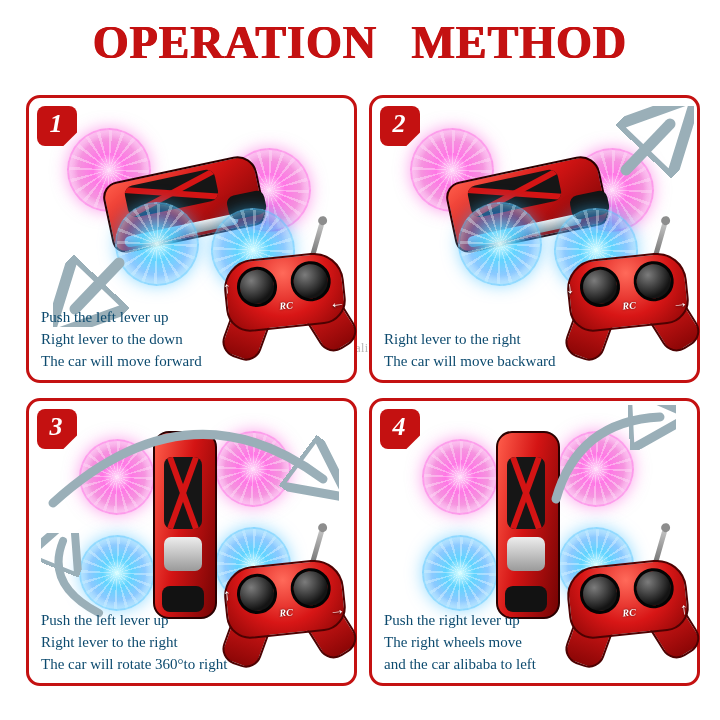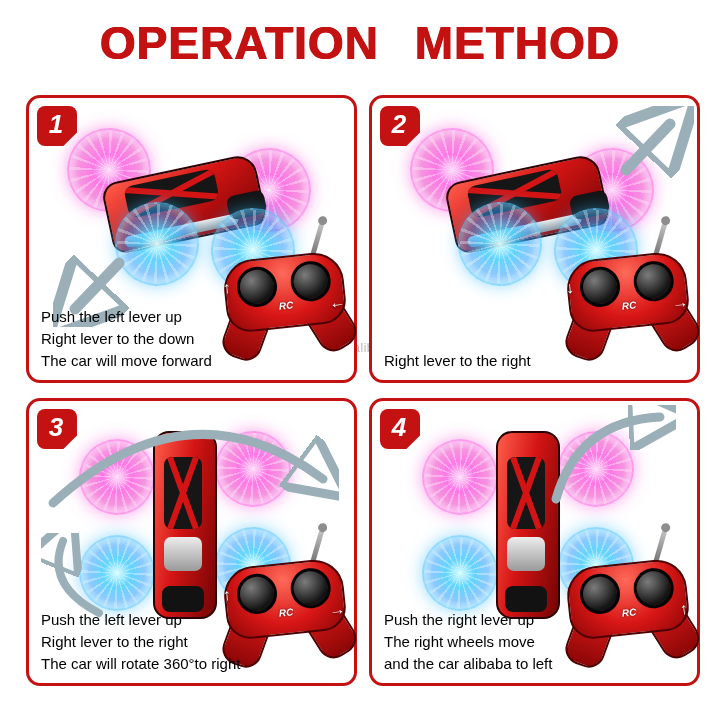--- a/index.html
+++ b/index.html
@@ -1,17 +1,17 @@
 <!DOCTYPE html>
 <html style="--brand_red: #c41111; --arrow_gray: #9aafb8; --wheel_blue: #2ec0ff; --wheel_pink: #f13fc4;"><head>
 <meta charset="utf-8">
 <style>
   html,body{margin:0;padding:0;background:#fff;}
   body{font-family:"Liberation Sans", sans-serif;}
-  .canvas{position:relative;width:720px;height:720px;background:#fff;overflow:hidden;}
+  .canvas{position:relative;width:720px;height:720px;background:#fff;overflow:hidden;font-family:Liberation Serif, serif;}
 
   
   .title{position:absolute;top:16px;left:0;width:720px;text-align:center;
     font-size:46px;font-weight:900;letter-spacing:1px;word-spacing:22px;
     color:var(--brand_red,#bf0c0c);
     text-shadow:0.6px 0 0 var(--brand_red,#bf0c0c),-0.6px 0 0 var(--brand_red,#bf0c0c);}
 
   
   .watermark{position:absolute;top:341px;left:50%;transform:translateX(-50%);
     font-size:12px;color:#b5b5b5;letter-spacing:0.5px;}
@@ -21,21 +21,21 @@
     border-radius:14px;background:#fff;}
   .p1{left:26px;top:95px;} .p2{left:369px;top:95px;}
   .p3{left:26px;top:398px;} .p4{left:369px;top:398px;}
 
   .badge{position:absolute;left:8px;top:8px;width:40px;height:40px;background:var(--brand_red,#d40f0f);
     border-radius:8px;clip-path:polygon(0 0,100% 0,100% 66%,66% 100%,0 100%);
     display:flex;align-items:center;justify-content:center;z-index:8;}
   .badge span{color:#fff;font-size:26px;font-weight:800;font-style:italic;transform:translate(-1px,-2px);}
 
   .instructions{position:absolute;left:12px;bottom:8px;z-index:7;}
-  .instructions div{font-size:15px;line-height:22px;color:#000000;}
+  .instructions div{font-size:15px;line-height:22px;color:#0c4a6e;}
 
   
   .wheel{position:absolute;border-radius:50%;}
   .w80{width:80px;height:80px;} .w72{width:72px;height:72px;}
   .wheel.blue{background:
       repeating-conic-gradient(rgba(255,255,255,0.35) 0deg 5deg, rgba(255,255,255,0) 5deg 18deg),
       radial-gradient(circle, rgba(220,255,255,0.95) 0%, rgba(70,205,255,0.85) 28%, rgba(25,145,255,0.5) 55%, rgba(20,120,255,0.18) 72%, rgba(0,0,0,0) 78%);
     border:2px solid rgba(90,205,255,0.55);
     box-shadow:0 0 16px rgba(45,185,255,0.5), inset 0 0 12px rgba(140,225,255,0.85);z-index:1;}
   .wheel.pink{background:
@@ -172,20 +172,21 @@
       <div class="grip r"></div>
       <div class="r-body"></div>
       <div class="stick l"></div>
       <div class="stick r"></div>
       <div class="stick-arrow l">↓</div>
       <div class="stick-arrow r">→</div>
       <div class="rc-label">RC</div>
     </div>
     <div class="instructions">
       <div>Right lever to the right</div>
+      <div>The car will move backward</div>
     </div>
   </div>
 
   <div class="panel p3">
     <div class="badge">
       <span>3</span>
     </div>
     <div class="car car-v">
       <div class="wheel pink w72" style="left:2px;top:10px;"></div>
       <div class="wheel pink w72" style="left:138px;top:2px;"></div>

